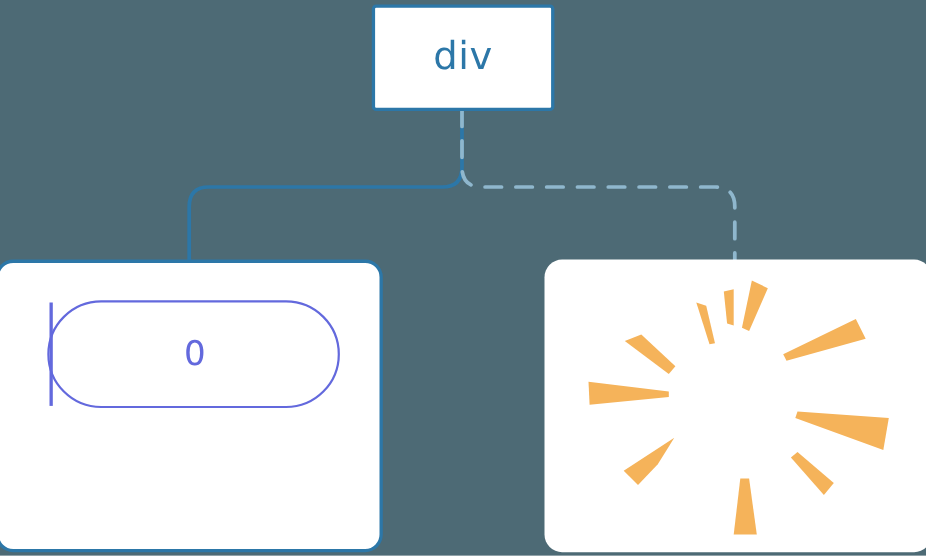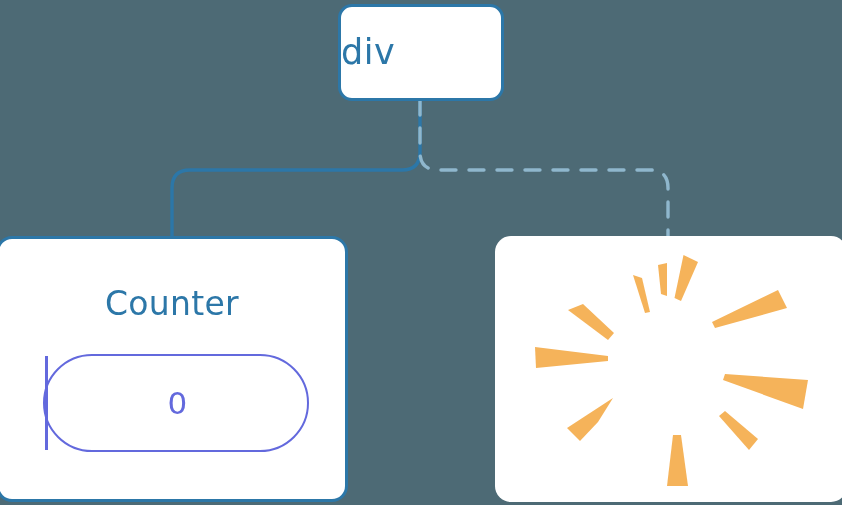--- a/index.html
+++ b/index.html
@@ -30,24 +30,24 @@
     position: absolute;
     background: #ffffff;
     box-sizing: border-box;
   }
   .node-div {
     left: 338px;
     top: 4px;
     width: 166px;
     height: 97px;
     border: 3px solid #2c77a8;
-    border-radius: 14px;
+    border-radius: 4px;
     display: flex;
     align-items: center;
-    justify-content: flex-start;
+    justify-content: center;
   }
   .node-div .label {
     font-size: 35px;
     color: #2c77a8;
     letter-spacing: 0.5px;
     line-height: 1;
   }
   .node-counter {
     left: -4px;
     top: 236px;
@@ -127,21 +127,20 @@
     <path d="M 420,100 L 420,152 Q 420,170 402,170 L 190,170 Q 172,170 172,188 L 172,238" fill="none" stroke="#2c77a8" stroke-width="3.4" stroke-linecap="round"></path>
 
     <path d="M 420,100 L 420,152 Q 420,170 438,170 L 650,170 Q 668,170 668,188 L 668,238" fill="none" stroke="#8fb7cd" stroke-width="3.4" stroke-linecap="round" stroke-dasharray="15 13"></path>
   </svg>
 
   <div class="node node-div">
     <span class="label">div</span>
   </div>
 
   <div class="node node-counter">
-    <span class="title">Counter</span>
     <div class="state-pill">
       <span class="divider"></span>
       <span class="val">0</span>
     </div>
   </div>
 
   <div class="node node-loading">
     <svg class="sparkle" viewBox="0 0 352 266" width="352" height="266">
       <g fill="#f5b35a">
 

